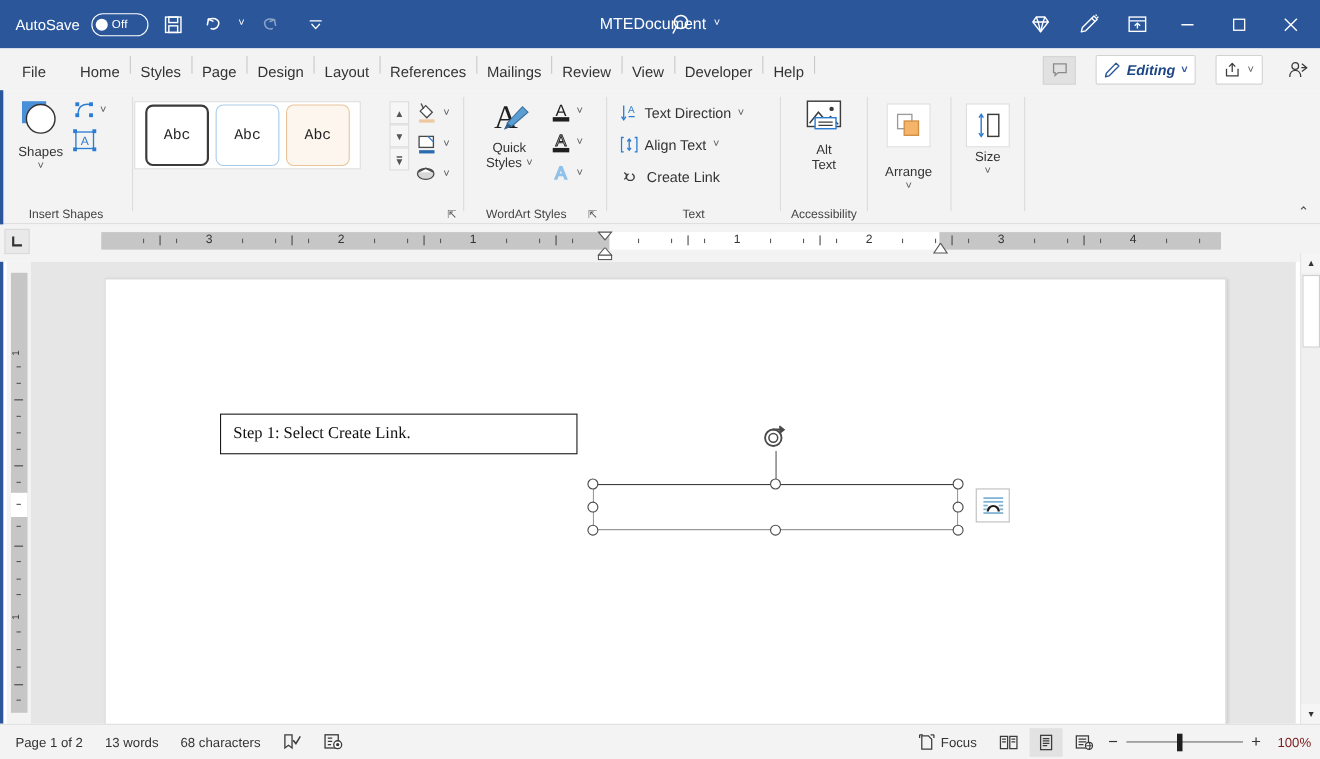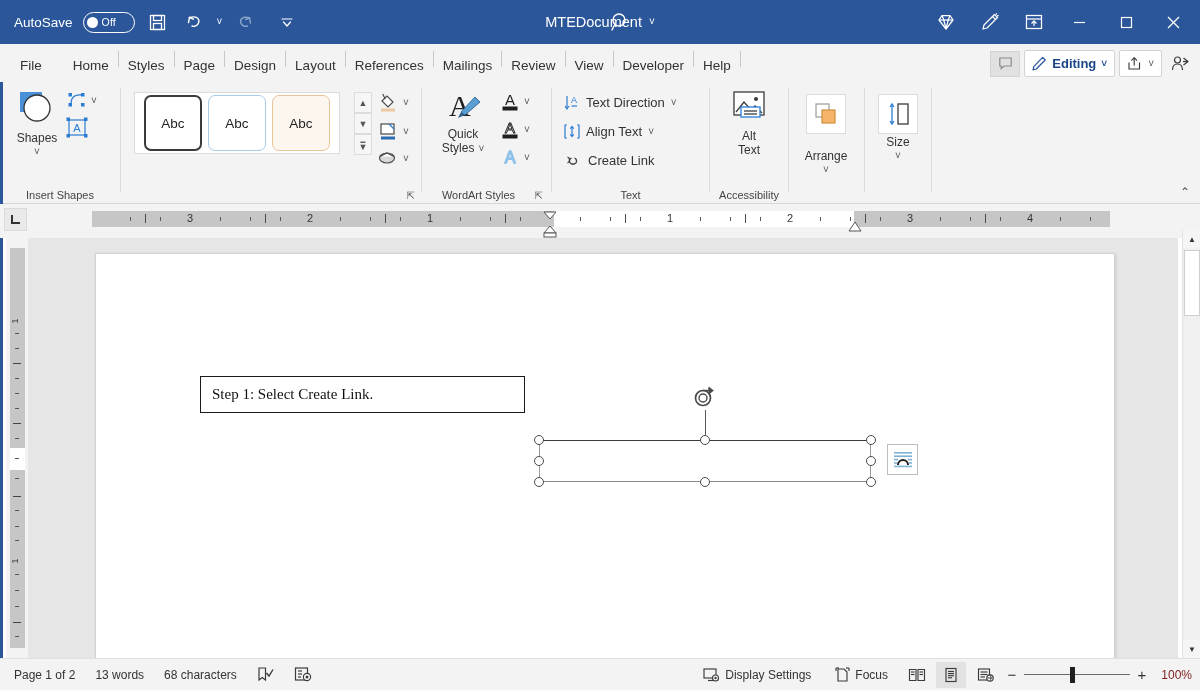--- a/index.html
+++ b/index.html
@@ -58,21 +58,21 @@
     height: 34px; padding: 0 9px; display: flex; align-items: center;
     font-size: 13.5px; color: #333; position: relative;
   }
   .tab.file { padding: 0 12px 0 20px; }
   .tab-sep { width: 1px; height: 16px; background: #c8c8c8; align-self: center; margin-bottom: 8px;}
   .tab.active { color: #1b4585; font-weight: bold; }
   .tab.active .tab-underline {
     position: absolute; left: 7px; right: 7px; bottom: 1px; height: 2.5px; background: #2b579a;
   }
   .tabbar-right {
-    position: absolute; right: 6px; top: 6px; display: flex; align-items: center; gap: 4px;
+    position: absolute; right: 6px; top: 6px; display: flex; align-items: center; gap: 18px; font-style: italic;
   }
   .comment-btn {
     width: 30px; height: 26px; background: #e1e1e1; border: 1px solid #d4d4d4;
     display:flex;align-items:center;justify-content:center; color:#888;
   }
   .editing-btn {
     height: 27px; border: 1px solid #d3d3d3; background: #fff; border-radius: 2px;
     display: flex; align-items: center; gap: 5px; padding: 0 7px; color: #1b4585;
     font-size: 13px; font-weight: bold;
   }
@@ -416,21 +416,21 @@
           <rect x="20" y="1.5" width="3.5" height="3.5" fill="#2b7cd3" stroke="none"></rect>
           <rect x="2.5" y="18" width="3.5" height="3.5" fill="#2b7cd3" stroke="none"></rect>
           <rect x="20" y="18" width="3.5" height="3.5" fill="#2b7cd3" stroke="none"></rect>
         </svg>
       </div>
       <div class="rgroup-label">Insert Shapes</div>
     </div>
     <div class="rgroup-div" style="left:120px"></div>
 
     <div class="rgroup" style="left:121px; width:300px">
-      <div class="gal-frame" style="left:13px; top:10px; width:206px; height:62px;">
+      <div class="gal-frame" style="left:1px; top:10px; width:206px; height:62px;font-family:Liberation Mono, monospace;">
         <div style="display:flex;align-items:center;height:100%;justify-content:space-around;padding:0 6px">
           <div class="gal-tile" style="border:2px solid #3b3b3b">
               <span>Abc</span>
             </div>
           <div class="gal-tile" style="border:1.6px solid #a9cbe8">
               <span>Abc</span>
             </div>
           <div class="gal-tile" style="border:1.6px solid #e8c49a;background:#fdf6ef">
               <span>Abc</span>
             </div>
@@ -766,29 +766,20 @@
           <path d="M4 5 H8"></path>
           <path d="M4 8 H8"></path>
           <path d="M4 11 H7"></path>
         <circle cx="13" cy="11" r="3.6" fill="#fff"></circle>
           <circle cx="13" cy="11" r="1.5" fill="#3b3b3b" stroke="none"></circle>
       </svg>
     </div>
 
     <div class="sb-right">
       <div class="sb-item">
-        <svg width="17" height="16" viewBox="0 0 17 16" fill="none" stroke="#3b3b3b" stroke-width="1.15">
-          <rect x="1" y="2" width="12" height="9"></rect>
-            <path d="M5 13.5 H10"></path>
-          <circle cx="12.5" cy="11" r="3" fill="#fff"></circle>
-            <circle cx="12.5" cy="11" r="1.2" fill="#3b3b3b" stroke="none"></circle>
-        </svg>
-        <span>Display Settings</span>
-      </div>
-      <div class="sb-item">
         <svg width="15" height="16" viewBox="0 0 15 16" fill="none" stroke="#3b3b3b" stroke-width="1.15">
           <path d="M3 2 H9 L12 5 V14 H3 Z"></path>
           <path d="M1 1 H4"></path>
             <path d="M1 1 V4"></path>
             <path d="M14 1 H11"></path>
             <path d="M14 1 V4"></path>
         </svg>
         <span>Focus</span>
       </div>
       <div class="view-btn">

